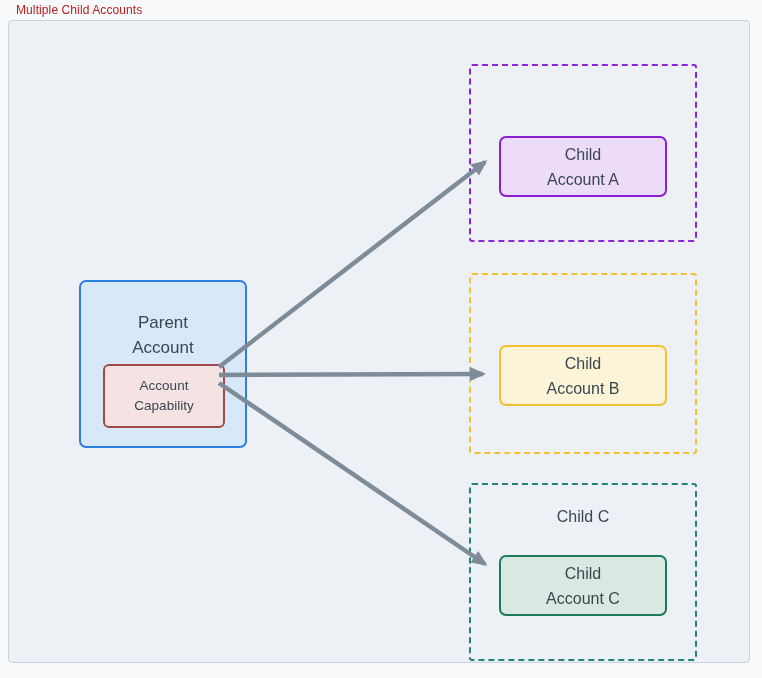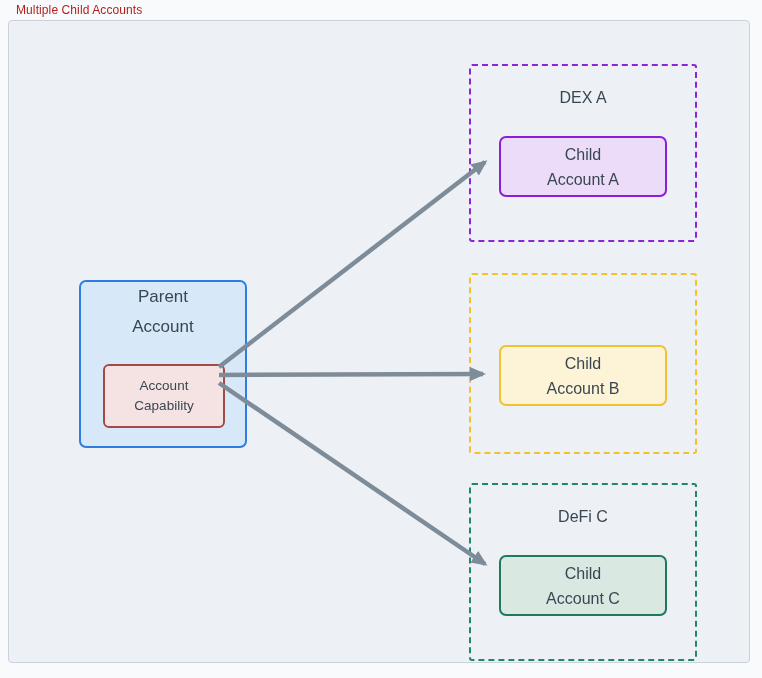--- a/index.html
+++ b/index.html
@@ -25,22 +25,22 @@
   .node-text { color: #3a4753; white-space: pre-line; text-align: center; }
 
   .parent-box {
     position: absolute; left: 70px; top: 259px;
     width: 168px; height: 168px;
     background: #d7e8f9;
     border: 2px solid #2e7de0;
     border-radius: 7px;
   }
   .parent-label {
-    padding-top: 0;
-    font-size: 17px; line-height: 30px; font-weight: 500;
+    padding-top: 28px;
+    font-size: 17px; line-height: 25px; font-weight: 500;
   }
   .capability-box {
     position: absolute; left: 22px; top: 82px;
     width: 122px; height: 64px;
     background: #f4e3e2;
     border: 2px solid #a34a46;
     border-radius: 6px;
     display: flex; align-items: center; justify-content: center;
     font-size: 13.5px; line-height: 20px; font-weight: 500;
   }
@@ -82,32 +82,31 @@
 <div class="canvas">
 
   <div class="parent-box">
     <div class="parent-label node-text">Parent
 Account</div>
     <div class="capability-box node-text">Account
 Capability</div>
   </div>
 
   <div class="env env-a">
-    <div class="env-name node-text">DEX A</div>
     <div class="child-box child-a node-text">Child
 Account A</div>
   </div>
 
   <div class="env env-b">
     <div class="child-box child-b node-text">Child
 Account B</div>
   </div>
 
   <div class="env env-c">
-    <div class="env-name node-text">DeFi C</div>
+    <div class="env-name node-text">Child C</div>
     <div class="child-box child-c node-text">Child
 Account C</div>
   </div>
 
 </div>
 
 <svg class="arrow-layer" viewBox="0 0 762 678" xmlns="http://www.w3.org/2000/svg">
   <defs>
     <marker id="ah" markerUnits="userSpaceOnUse" markerWidth="16" markerHeight="14" viewBox="0 0 16 14" refX="13" refY="7" orient="auto">
       <path d="M0,0 L16,7 L0,14 z" fill="#7e8c9a"></path>

